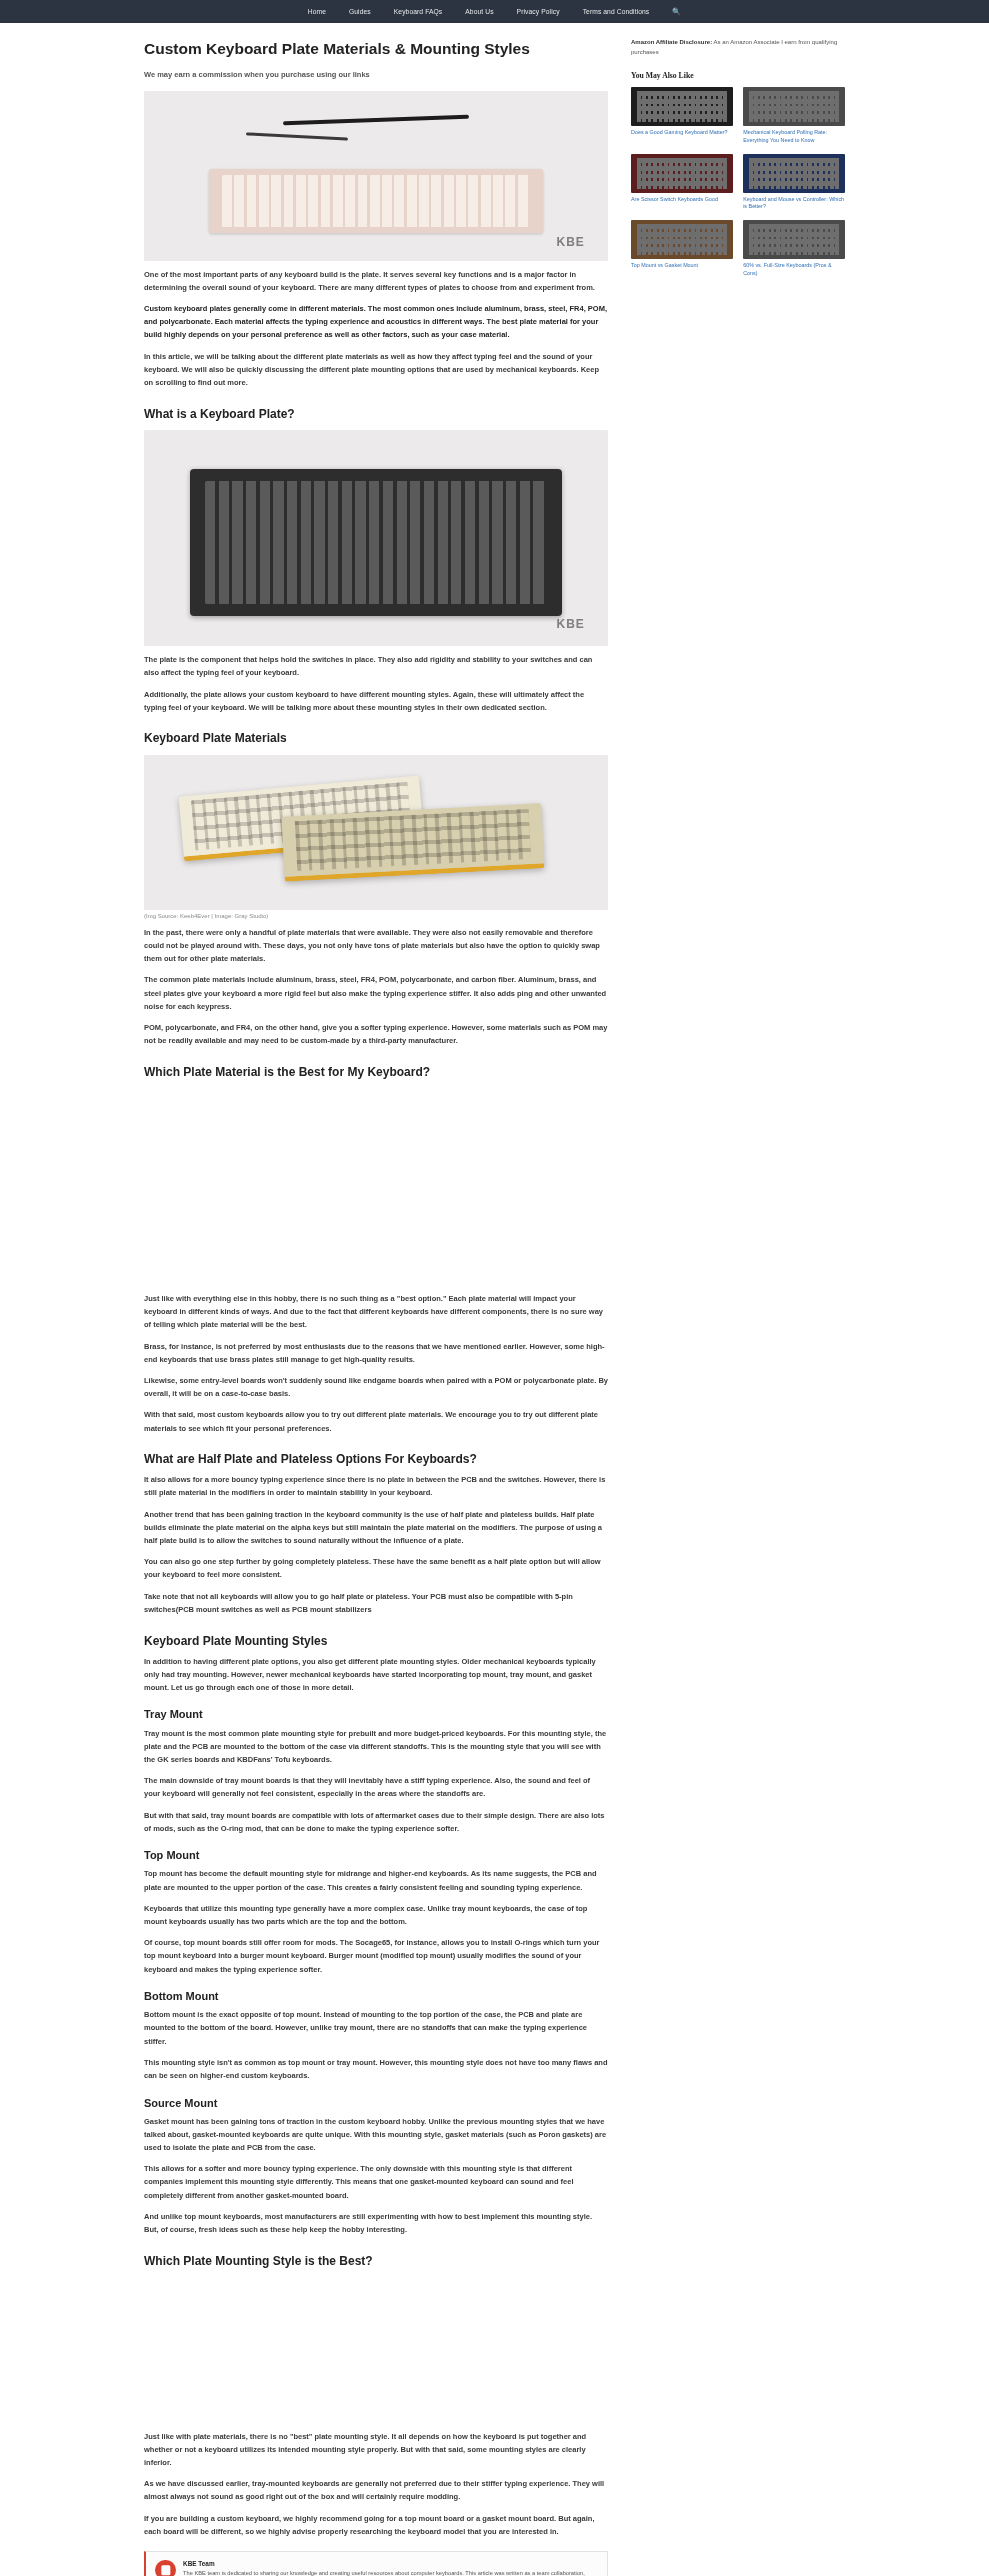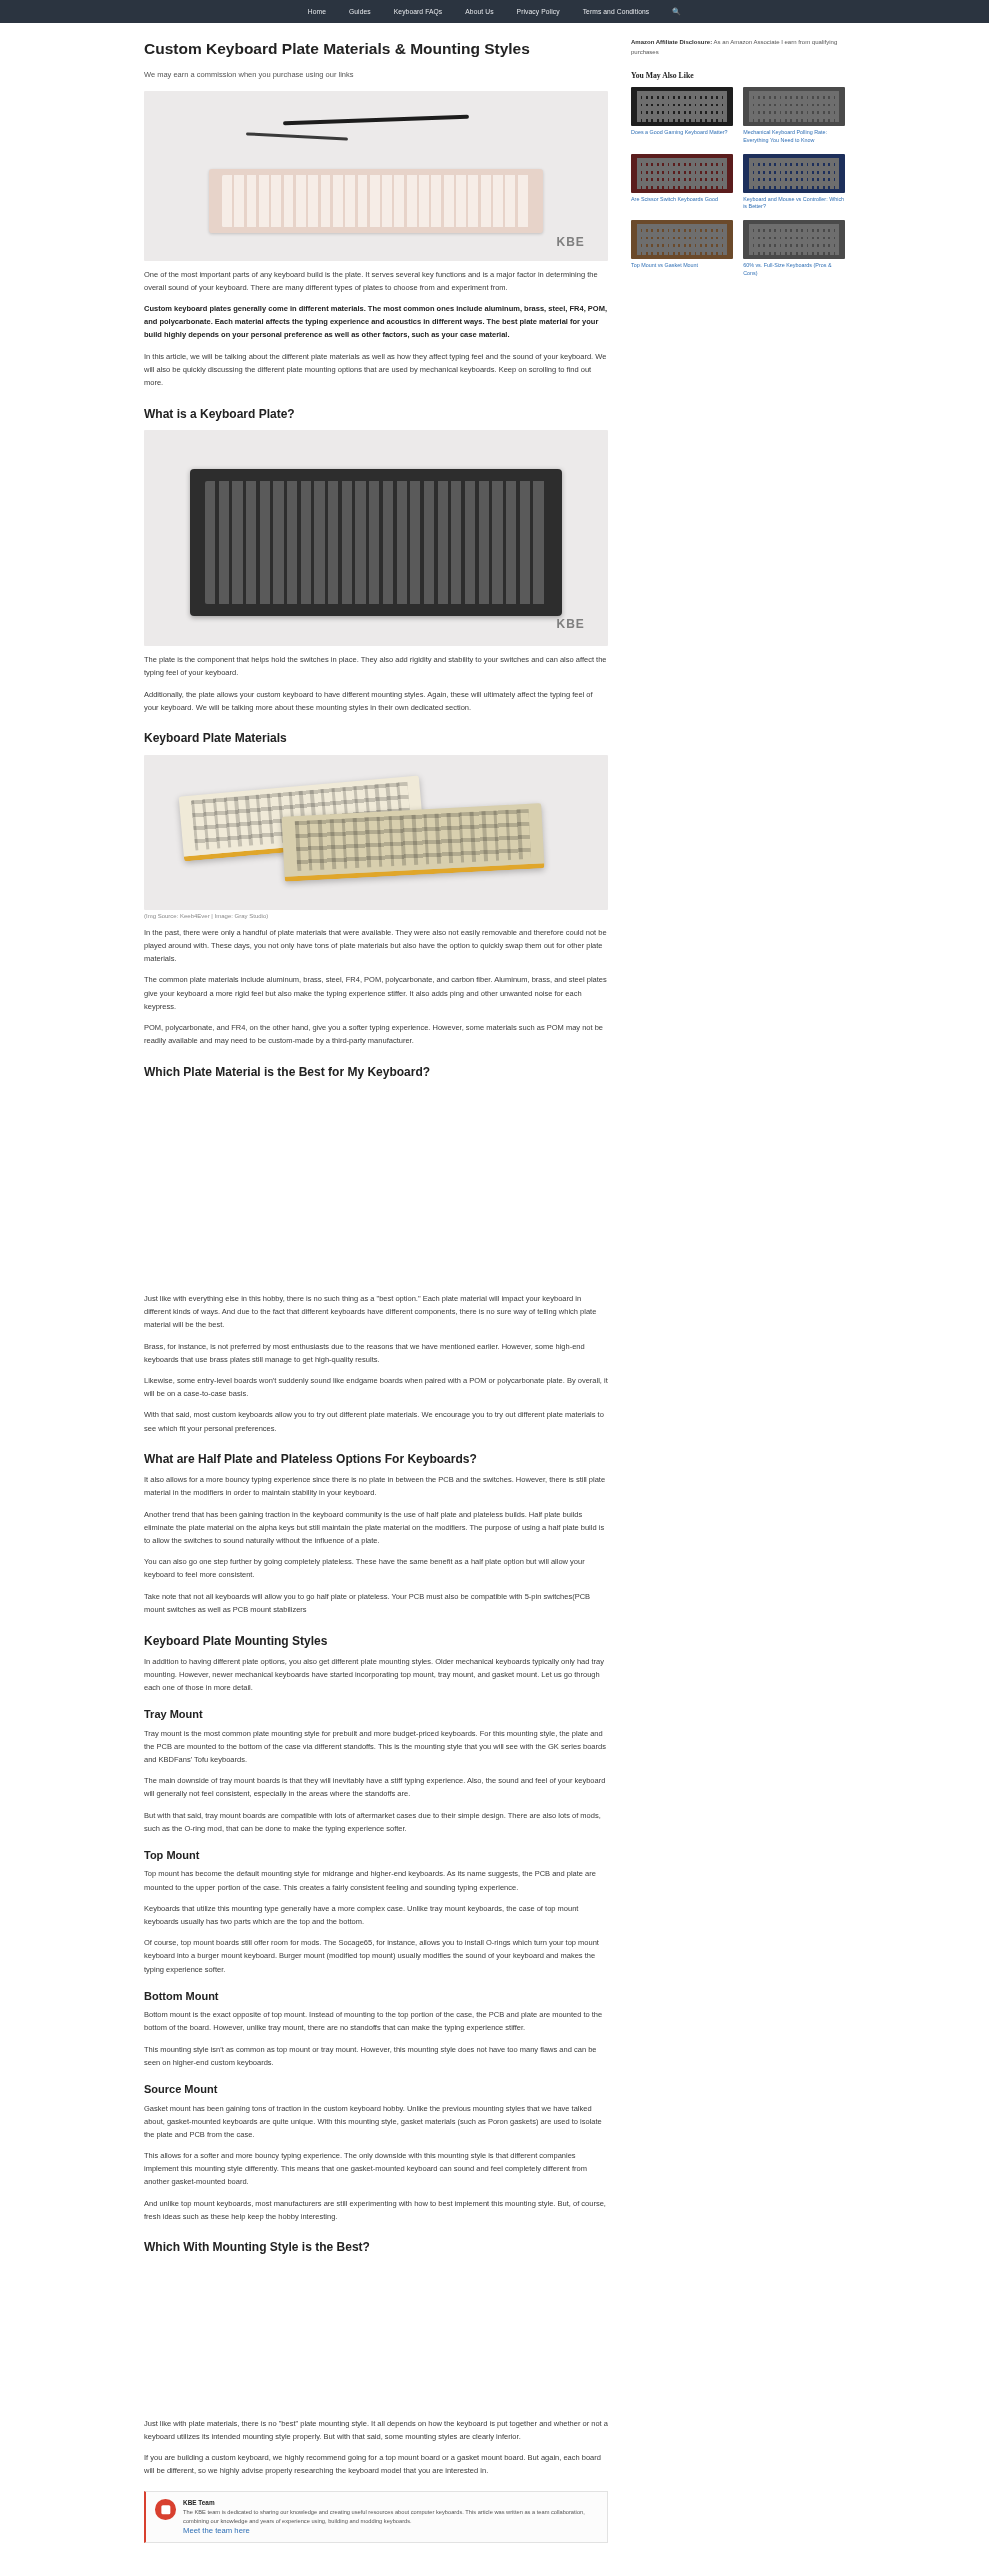--- a/index.html
+++ b/index.html
@@ -55,21 +55,21 @@
     font-weight:700;
     color:#222;
     margin:17.5px 0 7.2px 0;
   }
   h3 {
     font-size:11px;
     font-weight:700;
     color:#222;
     margin:14.4px 0 6.2px 0;
   }
-  p { line-height:1.75; margin:0 0 8.2px 0; color:#3a3a3a; font-size:7.5px; }
+  p { line-height:1.75; margin:0 0 8.2px 0; color:#3a3a3a; font-size:7.5px;font-weight:bold; }
   p.lead { color:#555; }
   .bold-note { font-weight:700; color:#222; }
 
   
   .fig { margin:9.3px 0 7.2px 0; }
   .fig-caption { font-size:6px; color:#8a8a8a; margin-top:3.1px; }
 
   .kbimg {
     width:100%;
     height:170px;
@@ -345,25 +345,26 @@
 
     <h3>Bottom Mount</h3>
     <p>Bottom mount is the exact opposite of top mount. Instead of mounting to the top portion of the case, the PCB and plate are mounted to the bottom of the board. However, unlike tray mount, there are no standoffs that can make the typing experience stiffer.</p>
     <p>This mounting style isn't as common as top mount or tray mount. However, this mounting style does not have too many flaws and can be seen on higher-end custom keyboards.</p>
 
     <h3>Source Mount</h3>
     <p>Gasket mount has been gaining tons of traction in the custom keyboard hobby. Unlike the previous mounting styles that we have talked about, gasket-mounted keyboards are quite unique. With this mounting style, gasket materials (such as Poron gaskets) are used to isolate the plate and PCB from the case.</p>
     <p>This allows for a softer and more bouncy typing experience. The only downside with this mounting style is that different companies implement this mounting style differently. This means that one gasket-mounted keyboard can sound and feel completely different from another gasket-mounted board.</p>
     <p>And unlike top mount keyboards, most manufacturers are still experimenting with how to best implement this mounting style. But, of course, fresh ideas such as these help keep the hobby interesting.</p>
 
-    <h2>Which With Mounting Style is the Best?</h2>
+    <h2>Which Plate Mounting Style is the Best?</h2>
 
     <div class="spacer-lg"></div>
 
     <p>Just like with plate materials, there is no "best" plate mounting style. It all depends on how the keyboard is put together and whether or not a keyboard utilizes its intended mounting style properly. But with that said, some mounting styles are clearly inferior.</p>
+    <p>As we have discussed earlier, tray-mounted keyboards are generally not preferred due to their stiffer typing experience. They will almost always not sound as good right out of the box and will certainly require modding.</p>
     <p>If you are building a custom keyboard, we highly recommend going for a top mount board or a gasket mount board. But again, each board will be different, so we highly advise properly researching the keyboard model that you are interested in.</p>
 
     <div class="author-box">
       <div class="author-avatar"></div>
       <div>
         <div class="author-name">KBE Team</div>
         <div class="author-text">The KBE team is dedicated to sharing our knowledge and creating useful resources about computer keyboards. This article was written as a team collaboration, combining our knowledge and years of experience using, building and modding keyboards.</div>
         <a class="author-link">Meet the team here</a>
       </div>
     </div>

